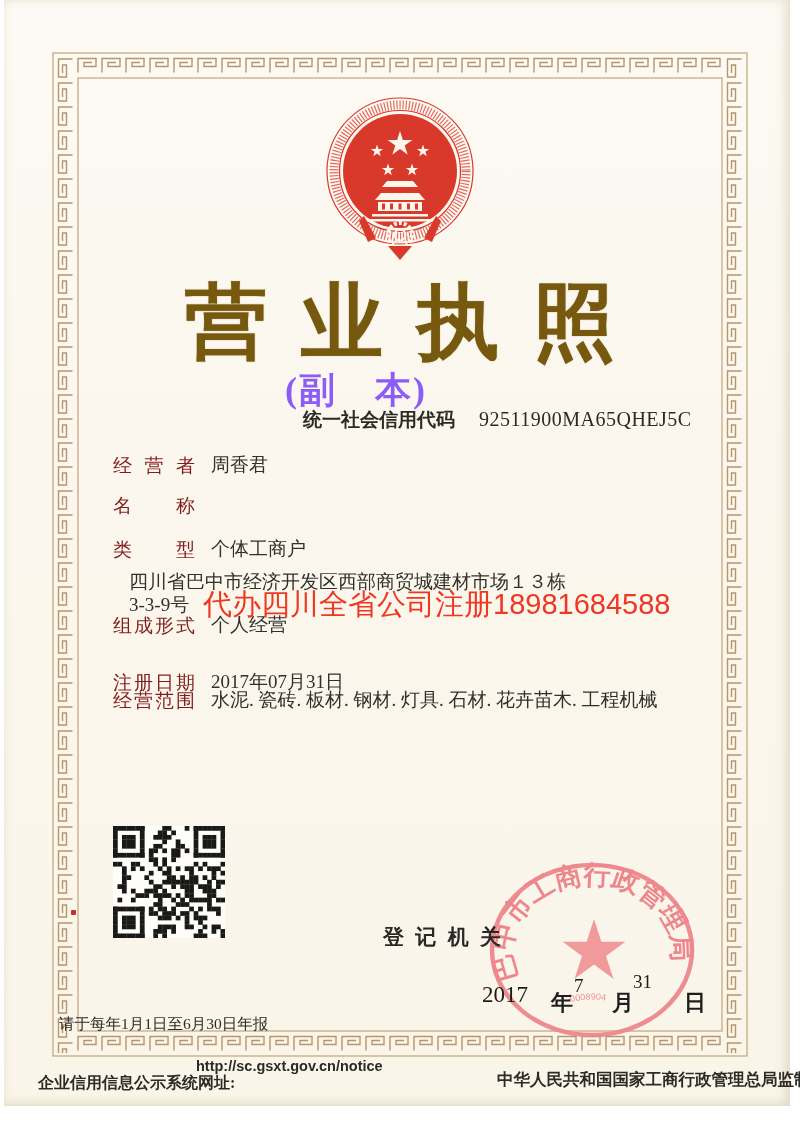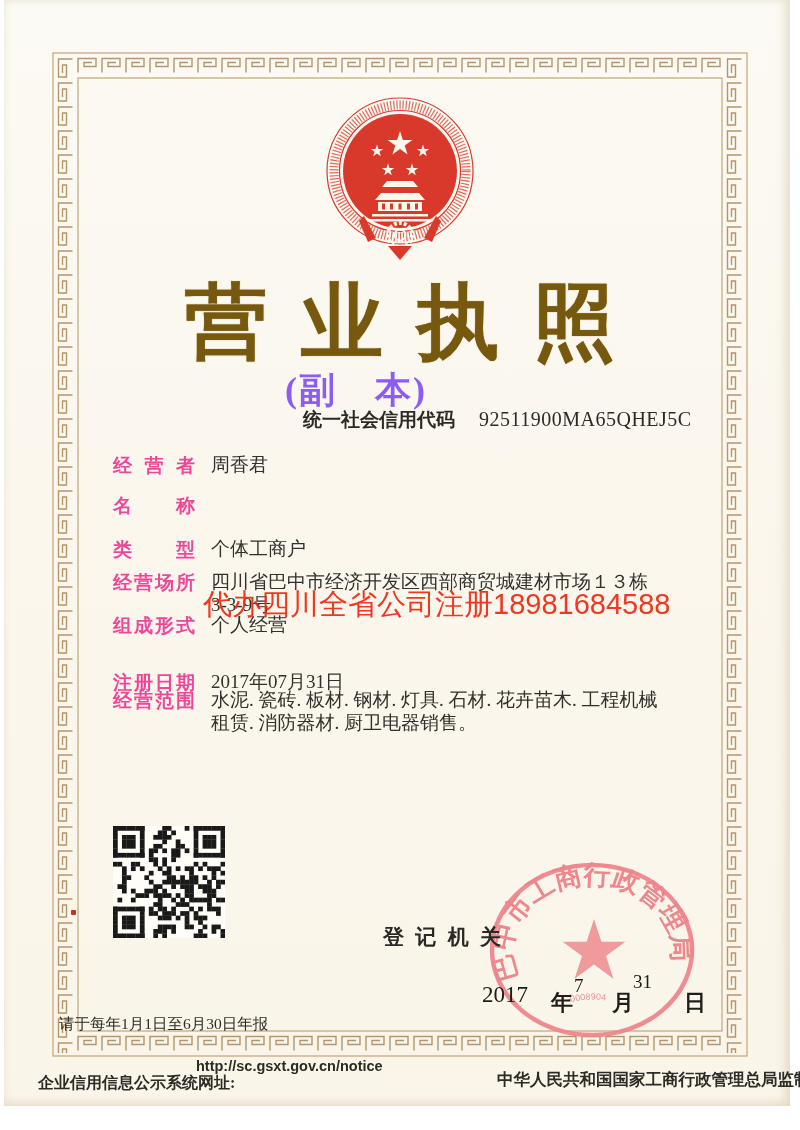--- a/index.html
+++ b/index.html
@@ -23,21 +23,21 @@
   }
   .subtitle{
     position:absolute;left:0;top:366px;width:712px;text-align:center;
     font-size:36px;font-weight:700;color:#8b5cf6;letter-spacing:2px;z-index:6;
   }
   .credit-row{position:absolute;left:303px;top:407px;z-index:6;white-space:nowrap;}
   .credit-label{font-size:19px;font-weight:700;color:#2c2a25;}
   .credit-code{font-size:20px;color:#2c2a25;margin-left:20px;letter-spacing:.5px;}
   .field-row{position:absolute;left:113px;display:flex;z-index:6;}
   .flabel{
-    display:inline-block;width:82px;font-size:19px;font-weight:700;color:#ec4899;
+    display:inline-block;width:82px;font-size:19px;font-weight:400;color:#7f1d1d;
     text-align:justify;text-align-last:justify;flex:none;
   }
   .fval{margin-left:16px;font-size:19px;color:#32302a;line-height:23px;white-space:nowrap;}
   .watermark{
     position:absolute;left:203px;top:585px;z-index:30;white-space:nowrap;
     font-family:"Liberation Sans","DejaVu Sans",sans-serif;
     font-size:29px;font-weight:500;color:#ee2a12;opacity:.93;letter-spacing:0px;
   }
   .qr{position:absolute;left:113px;top:826px;z-index:6;}
   .registrar{
@@ -124,39 +124,37 @@
   <span class="fval">周香君</span>
 </div>
 <div class="field-row" style="top:493px">
   <span class="flabel">名称</span>
 </div>
 <div class="field-row" style="top:537px">
   <span class="flabel">类型</span>
   <span class="fval">个体工商户</span>
 </div>
 <div class="field-row" style="top:570px">
-  <span class="flabel">经营场所</span>
   <span class="fval">
     <div>四川省巴中市经济开发区西部商贸城建材市场１３栋</div>
     <div>3-3-9号</div>
   </span>
 </div>
 <div class="field-row" style="top:613px">
   <span class="flabel">组成形式</span>
   <span class="fval">个人经营</span>
 </div>
 <div class="field-row" style="top:670px">
   <span class="flabel">注册日期</span>
   <span class="fval">2017年07月31日</span>
 </div>
 <div class="field-row" style="top:688px">
   <span class="flabel">经营范围</span>
   <span class="fval">
     <div>水泥. 瓷砖. 板材. 钢材. 灯具. 石材. 花卉苗木. 工程机械</div>
-    <div>租赁. 消防器材. 厨卫电器销售。</div>
   </span>
 </div>
 
 <div class="watermark">代办四川全省公司注册18981684588</div>
 
 <svg id="qr" class="qr" width="112" height="112">
   <rect x="0" y="0" width="112" height="112" fill="#fffdf8"></rect>
 <rect x="0.00" y="0.00" width="4.73" height="4.73" fill="#191919"></rect>
     <rect x="0.00" y="26.88" width="4.73" height="4.73" fill="#191919"></rect>
     <rect x="0.00" y="0.00" width="4.73" height="4.73" fill="#191919"></rect>

